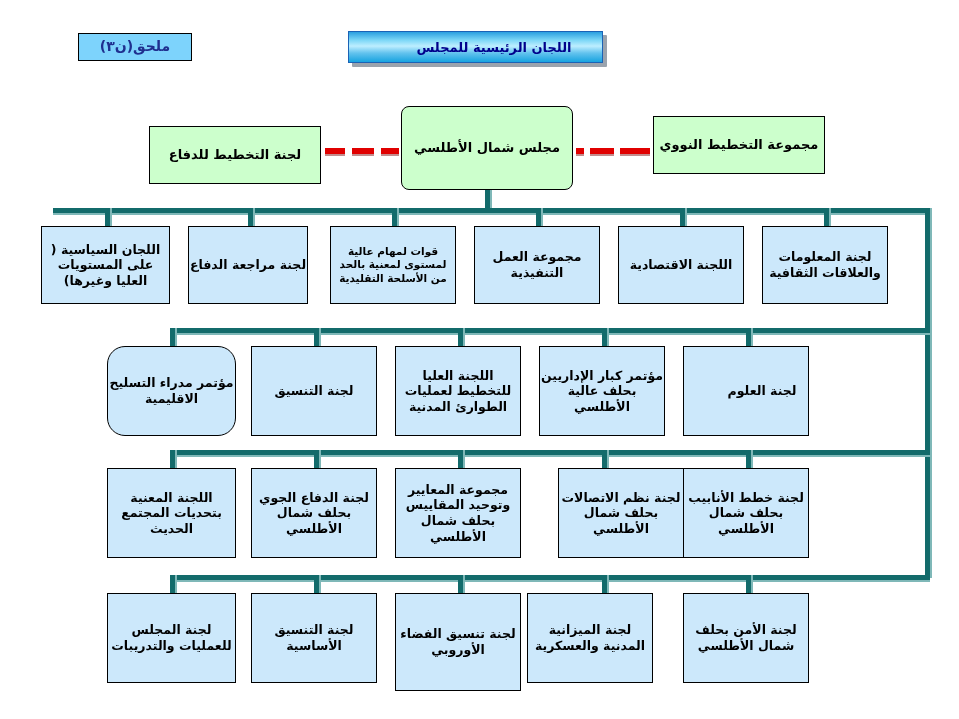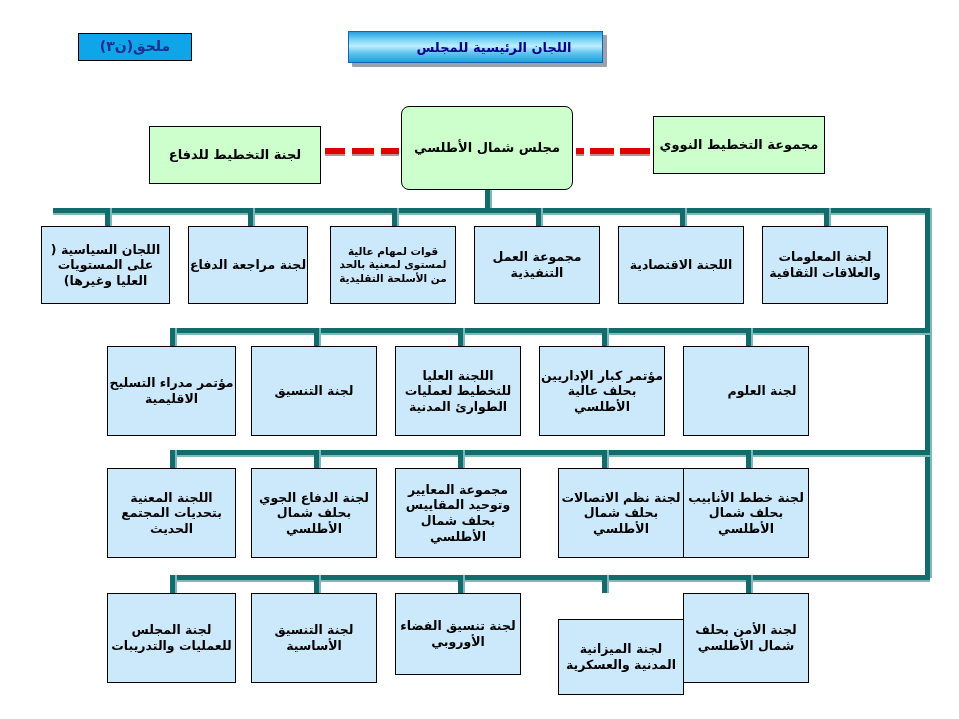--- a/index.html
+++ b/index.html
@@ -27,21 +27,21 @@
     justify-content: center;
     text-align: center;
     direction: rtl;
     line-height: 1.25;
     color: #000000;
     font-weight: bold;
   }
 
   
   .annex {
-    background: #0ea5e9;
+    background: #7dd3fc;
     border: 1px solid #000000;
     color: #1f2f8f;
     font-size: 14px;
     font-weight: bold;
   }
 
   
   .title-shadow {
     position: absolute;
     background: #9aa3ad;
@@ -184,21 +184,21 @@
     <span>لجنة المعلومات والعلاقات الثقافية</span>
   </div>
 
   <div class="hline" style="left:170px; top:328px; width:760px;"></div>
   <div class="vline" style="left:170px; top:328px; height:18px;"></div>
   <div class="vline" style="left:314px; top:328px; height:18px;"></div>
   <div class="vline" style="left:458px; top:328px; height:18px;"></div>
   <div class="vline" style="left:602px; top:328px; height:18px;"></div>
   <div class="vline" style="left:746px; top:328px; height:18px;"></div>
 
-  <div class="box blue" style="left:107px; top:346px; width:129px; height:90px;">
+  <div class="box blue" style="left:107px; top:346px; width:129px; height:90px;border-radius:18px;">
     <span>مؤتمر مدراء التسليح الاقليمية</span>
   </div>
   <div class="box blue" style="left:251px; top:346px; width:126px; height:90px;">
     <span>لجنة التنسيق</span>
   </div>
   <div class="box blue" style="left:395px; top:346px; width:126px; height:90px;">
     <span>اللجنة العليا للتخطيط لعمليات الطوارئ المدنية</span>
   </div>
   <div class="box blue" style="left:539px; top:346px; width:126px; height:90px;">
     <span>مؤتمر كبار الإداريين بحلف عالية الأطلسي</span>
@@ -236,23 +236,23 @@
   <div class="vline" style="left:458px; top:575px; height:18px;"></div>
   <div class="vline" style="left:602px; top:575px; height:18px;"></div>
   <div class="vline" style="left:746px; top:575px; height:18px;"></div>
 
   <div class="box blue" style="left:107px; top:593px; width:129px; height:90px;">
     <span>لجنة المجلس للعمليات والتدريبات</span>
   </div>
   <div class="box blue" style="left:251px; top:593px; width:126px; height:90px;">
     <span>لجنة التنسيق الأساسية</span>
   </div>
-  <div class="box blue" style="left:395px; top:593px; width:126px; height:82px;">
+  <div class="box blue" style="left:395px; top:593px; width:126px; height:98px;">
     <span>لجنة تنسيق الفضاء الأوروبي</span>
   </div>
-  <div class="box blue" style="left:558px; top:593px; width:126px; height:76px;margin-top:26px;">
+  <div class="box blue" style="left:527px; top:593px; width:126px; height:90px;">
     <span>لجنة الميزانية المدنية والعسكرية</span>
   </div>
   <div class="box blue" style="left:683px; top:593px; width:126px; height:90px;">
     <span>لجنة الأمن بحلف شمال الأطلسي</span>
   </div>
 
 </div>
 
 </body></html>

